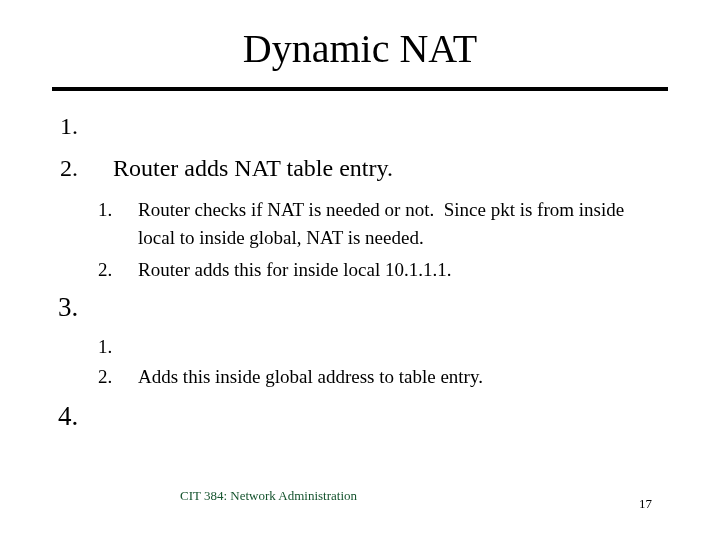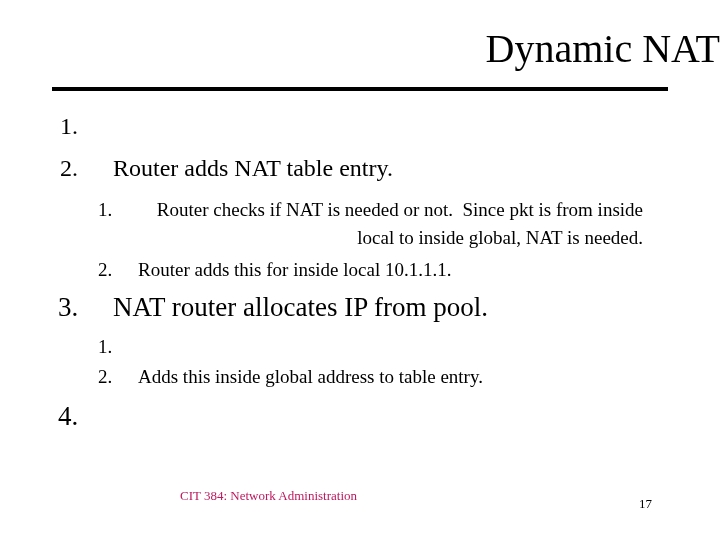--- a/index.html
+++ b/index.html
@@ -7,21 +7,21 @@
     position:relative;
     width:720px;height:540px;
     background:#ffffff;
     font-family:"Liberation Serif","DejaVu Serif",serif;
     color:#000000;
     overflow:hidden;
   }
   .title{
     position:absolute;
     top:26px;left:0;right:0;
-    text-align:right;
+    text-align:center;
     font-size:40px;
     line-height:1.15;
     color:#000;
   }
   .rule{
     position:absolute;
     top:87px;left:52px;
     width:616px;height:4px;
     background:#000;
   }
@@ -31,33 +31,33 @@
   }
   .row{display:flex;align-items:flex-start;}
   .row .num{flex:0 0 auto;}
   .row .text{white-space:pre-wrap;}
   .l1{font-size:24px;line-height:29px;margin-left:60px;}
   .l1 .num{width:53px;}
   .l1.lg{font-size:27px;line-height:32px;margin-left:58px;}
   .l1.lg .num{width:55px;}
   .l2{font-size:19px;line-height:28px;margin-left:98px;}
   .l2 .num{width:40px;}
-  .l2 .text{max-width:505px;text-align:right;}
+  .l2 .text{max-width:505px;}
   .m-item2{margin-top:13px;}
   .m-sub21{margin-top:13px;}
   .m-sub22{margin-top:4px;}
   .m-item3{margin-top:7px;}
   .m-sub31{margin-top:10px;}
   .m-sub32{margin-top:2px;}
   .m-item4{margin-top:9px;}
   .footer-left{
     position:absolute;
     top:488px;left:180px;
     font-size:13px;
-    color:#be185d;
+    color:#14532d;
   }
   .footer-page{
     position:absolute;
     top:488px;left:639px;
     font-size:13px;
     color:#000;
     margin-top:8px;
   }
 </style>
 </head>
@@ -85,21 +85,20 @@
       <span class="text">Router checks if NAT is needed or not.  Since pkt is from inside local to inside global, NAT is needed.</span>
     </div>
 
     <div class="row l2 m-sub22">
       <span class="num">2.</span>
       <span class="text">Router adds this for inside local 10.1.1.1.</span>
     </div>
 
     <div class="row l1 lg m-item3">
       <span class="num">3.</span>
-      <span class="text">NAT router allocates IP from pool.</span>
     </div>
 
     <div class="row l2 m-sub31">
       <span class="num">1.</span>
     </div>
 
     <div class="row l2 m-sub32">
       <span class="num">2.</span>
       <span class="text">Adds this inside global address to table entry.</span>
     </div>

